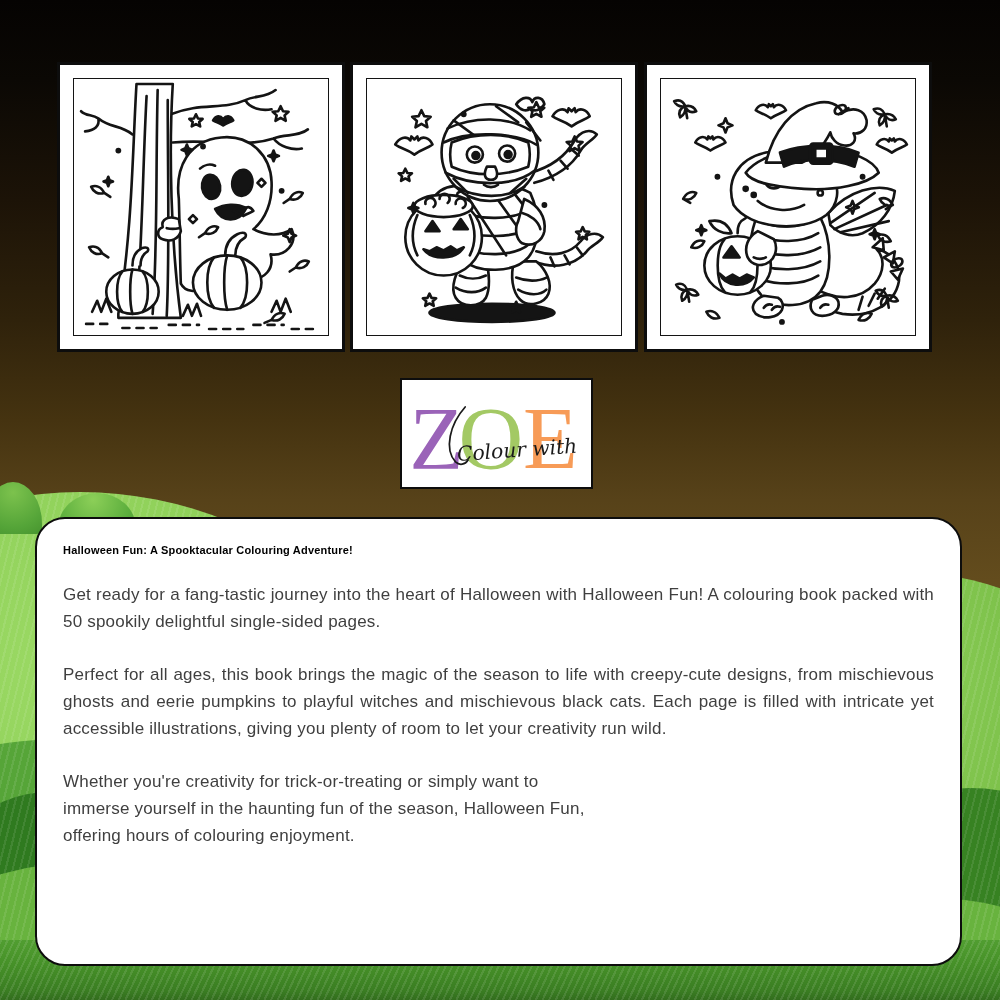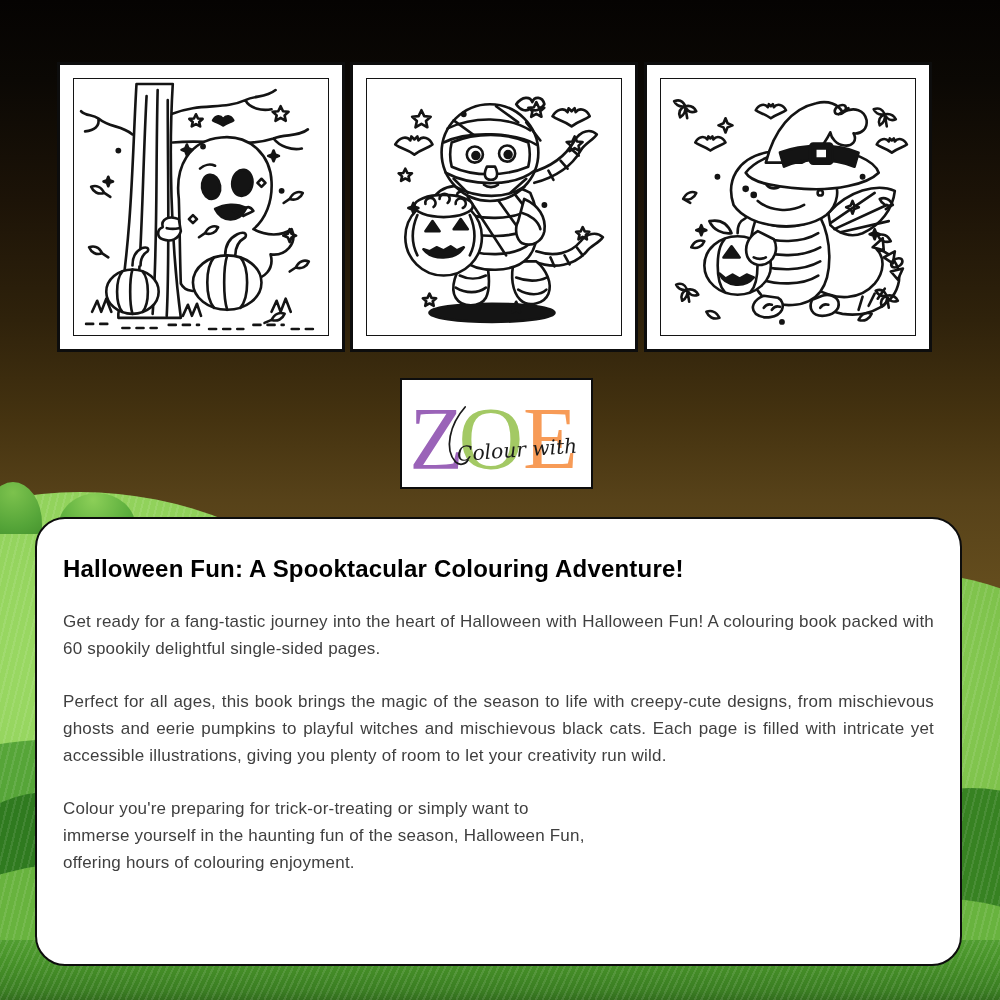--- a/index.html
+++ b/index.html
@@ -42,21 +42,21 @@
   
   .logo-box{position:absolute;left:400px;top:378px;width:193px;height:111px;background:#fff;
     border:2.5px solid #0d0d0d;box-sizing:border-box;}
   .logo-box svg{position:absolute;inset:0;width:100%;height:100%;}
   .brand-letter{font-family:"Liberation Serif",serif;font-size:93px;}
   .brand-script{font-family:"DejaVu Serif",serif;font-style:italic;font-size:21px;fill:#1a1a1a;}
   
   .desc-card{position:absolute;left:35px;top:517px;width:927px;height:449px;background:#fff;
     border:2.5px solid #0d0d0d;border-radius:30px;box-sizing:border-box;
     padding:25px 26px 0 26px;}
-  .desc-title{margin:11px 0 25px 0;font-size:24px;font-weight:bold;color:#000;letter-spacing:.2px;}
+  .desc-title{margin:0 0 25px 0;font-size:11px;font-weight:bold;color:#000;letter-spacing:.2px;}
   .para{margin:0 0 26px 0;font-size:17px;line-height:27px;color:#3f3f3f;letter-spacing:.2px;}
   .para.j{text-align:justify;}
   .para.preline{white-space:pre-line;}
 </style>
 </head>
 <body>
 
 <div class="stage">
 
   <div class="hill tex" id="hill-left"></div>
@@ -282,20 +282,20 @@
       <text class="brand-letter" x="6" y="91" style="fill: rgb(154, 99, 184);">Z</text>
       <text class="brand-letter" x="57" y="91" style="fill: rgb(163, 201, 100);">O</text>
       <text class="brand-letter" x="124" y="91" style="fill: rgb(247, 155, 87);">E</text>
       <path d="M64,28 C48,46 42,72 54,85 C58,89 64,88 67,83" fill="none" stroke="#1a1a1a" stroke-width="1.8" stroke-linecap="round"></path>
       <text class="brand-script" x="56" y="84" transform="rotate(-4 56 84)">Colour with</text>
     </svg>
   </div>
 
   <div class="desc-card">
     <p class="desc-title">Halloween Fun: A Spooktacular Colouring Adventure!</p>
-    <p class="para j">Get ready for a fang-tastic journey into the heart of Halloween with Halloween Fun! A colouring book packed with 60 spookily delightful single-sided pages.</p>
+    <p class="para j">Get ready for a fang-tastic journey into the heart of Halloween with Halloween Fun! A colouring book packed with 50 spookily delightful single-sided pages.</p>
     <p class="para j">Perfect for all ages, this book brings the magic of the season to life with creepy-cute designs, from mischievous ghosts and eerie pumpkins to playful witches and mischievous black cats. Each page is filled with intricate yet accessible illustrations, giving you plenty of room to let your creativity run wild.</p>
-    <p class="para preline">Colour you're preparing for trick-or-treating or simply want to
+    <p class="para preline">Whether you're creativity for trick-or-treating or simply want to
 immerse yourself in the haunting fun of the season, Halloween Fun,
 offering hours of colouring enjoyment.</p>
   </div>
 
 </div>
 
 </body></html>

